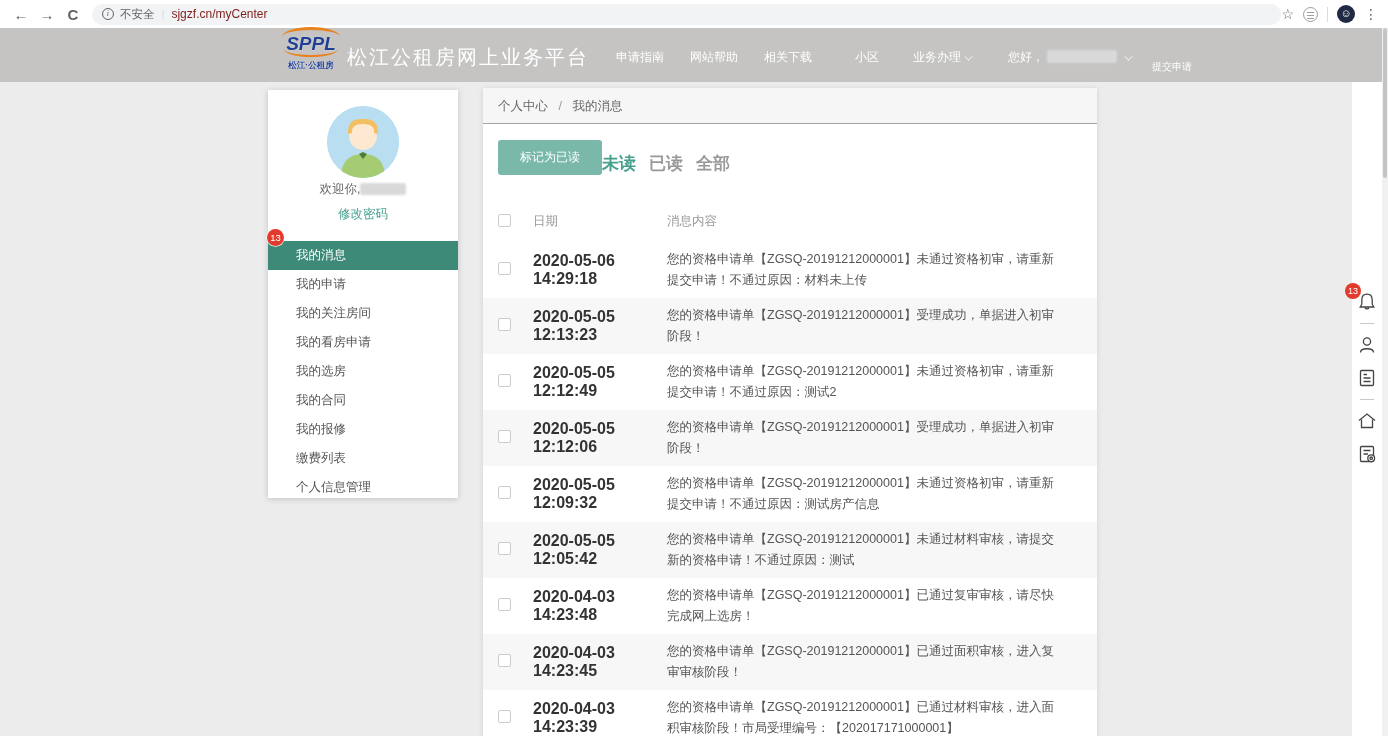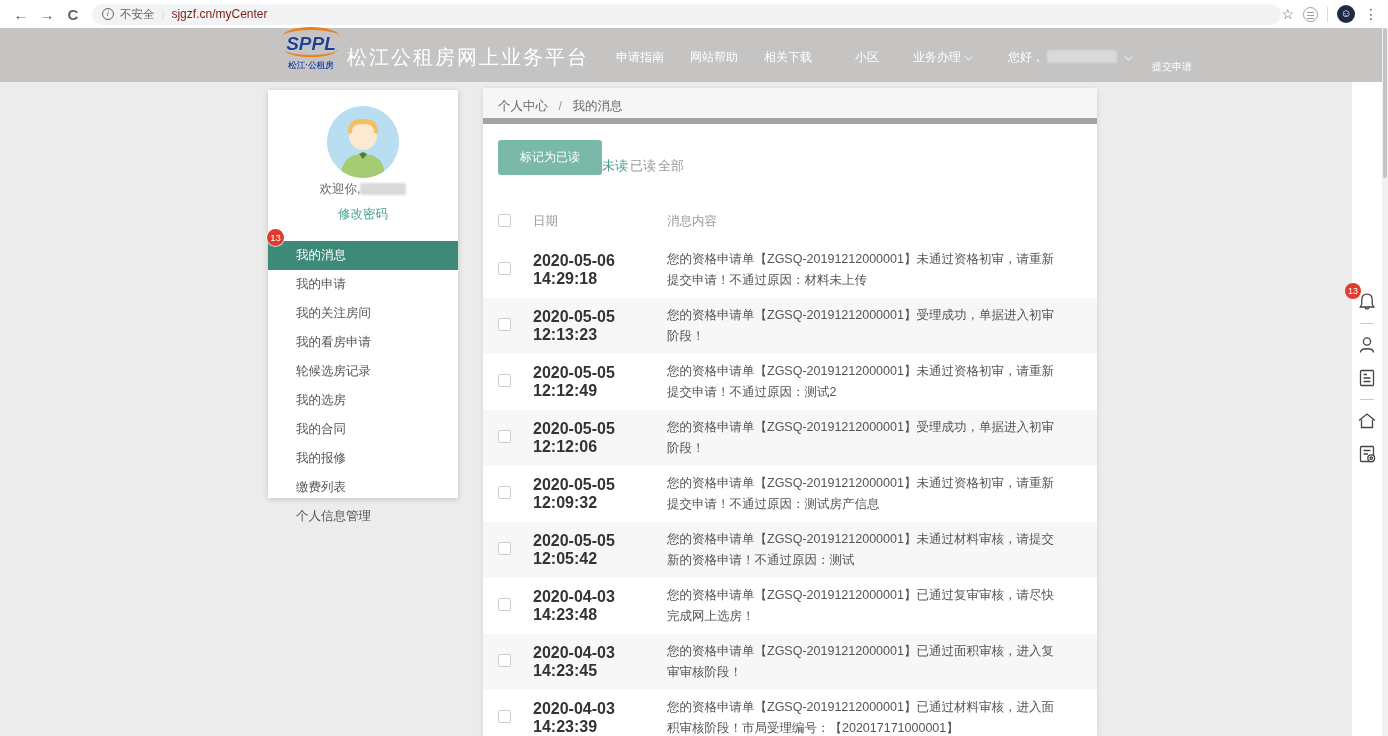--- a/index.html
+++ b/index.html
@@ -44,25 +44,25 @@
   .sidebar { position:absolute; left:268px; top:90px; width:190px; height:408px; background:#fff; box-shadow:0 1px 6px rgba(0,0,0,.18); }
   .avatar { width:72px; height:72px; border-radius:50%; margin:16px auto 0; overflow:hidden; background:#b9def2; }
   .welcome { text-align:center; font-size:12.5px; color:#666; margin-top:3px; }
   .change-pwd { text-align:center; font-size:12.5px; color:#45a08e; margin-top:8px; cursor:pointer; }
   .side-menu { margin-top:18px; position:relative; }
   .menu-item { position:relative; height:29px; line-height:29px; padding-left:28px; font-size:12.5px; color:#555; cursor:pointer; }
   .menu-item.active { background:#3c8a77; color:#fff; }
   .menu-badge { position:absolute; left:-1px; top:-12px; min-width:17px; height:17px; border-radius:9px; background:#e23b2e; color:#fff; font-size:9.5px; line-height:17px; text-align:center; padding:0 2px; box-shadow:0 0 0 1px rgba(255,255,255,.7); }
   
   .main { position:absolute; left:483px; top:88px; width:614px; height:648px; background:#fff; box-shadow:0 1px 5px rgba(0,0,0,.12); overflow:hidden; }
-  .breadcrumb { height:36px; line-height:36px; background:#f6f6f6; border-bottom:6px solid #a3a3a3; padding-left:15px; font-size:12.5px; color:#666; }
+  .breadcrumb { height:36px; line-height:36px; background:#f6f6f6; border-bottom:1px solid #a3a3a3; padding-left:15px; font-size:12.5px; color:#666; }
   .breadcrumb .sep { margin:0 7px; color:#999; }
   .toolbar { display:flex; align-items:flex-end; justify-content:flex-start; padding:16px 15px 14px; }
   .btn-mark { background:#7ab9a9; color:#fff; font-size:12px; border:none; border-radius:3px; padding:9px 22px; cursor:pointer; font-family:inherit; }
-  .filters { font-size:13px; color:#999; display:flex; gap:2px; }
+  .filters { font-size:17px; color:#999; display:flex; gap:13px;font-weight:bold; }
   .filters span { cursor:pointer; }
   .filters .active { color:#45a08e; }
   .table-head { display:flex; align-items:center; padding:12px 18px 12px 15px; margin-top:12px; font-size:12.5px; color:#999; }
   .col-check { width:14px; margin-right:21px; flex:none; }
   .col-date { width:116px; margin-right:18px; flex:none; }
   .col-content { flex:1; padding-right:14px; }
   .checkbox { display:inline-block; width:13px; height:13px; border:1px solid #ccc; border-radius:2px; background:#fff; cursor:pointer; }
   .msg-row { display:flex; align-items:center; padding:7px 18px 7px 15px; }
   .msg-row:nth-child(even) { background:#f7f7f7; }
   .msg-date { font-size:16px; font-weight:bold; color:#333; }
@@ -145,21 +145,20 @@
   </div>
   <div class="change-pwd">修改密码</div>
   <div class="side-menu">
     <div class="menu-item active">
       <span class="menu-badge">13</span>
       <span>我的消息</span>
     </div>
     <div class="menu-item">我的申请</div>
     <div class="menu-item">我的关注房间</div>
     <div class="menu-item">我的看房申请</div>
-    <div class="menu-item">轮候选房记录</div>
     <div class="menu-item">我的选房</div>
     <div class="menu-item">我的合同</div>
     <div class="menu-item">我的报修</div>
     <div class="menu-item">缴费列表</div>
     <div class="menu-item">个人信息管理</div>
   </div>
 </div>
 
 <div class="main">
   <div class="breadcrumb">

